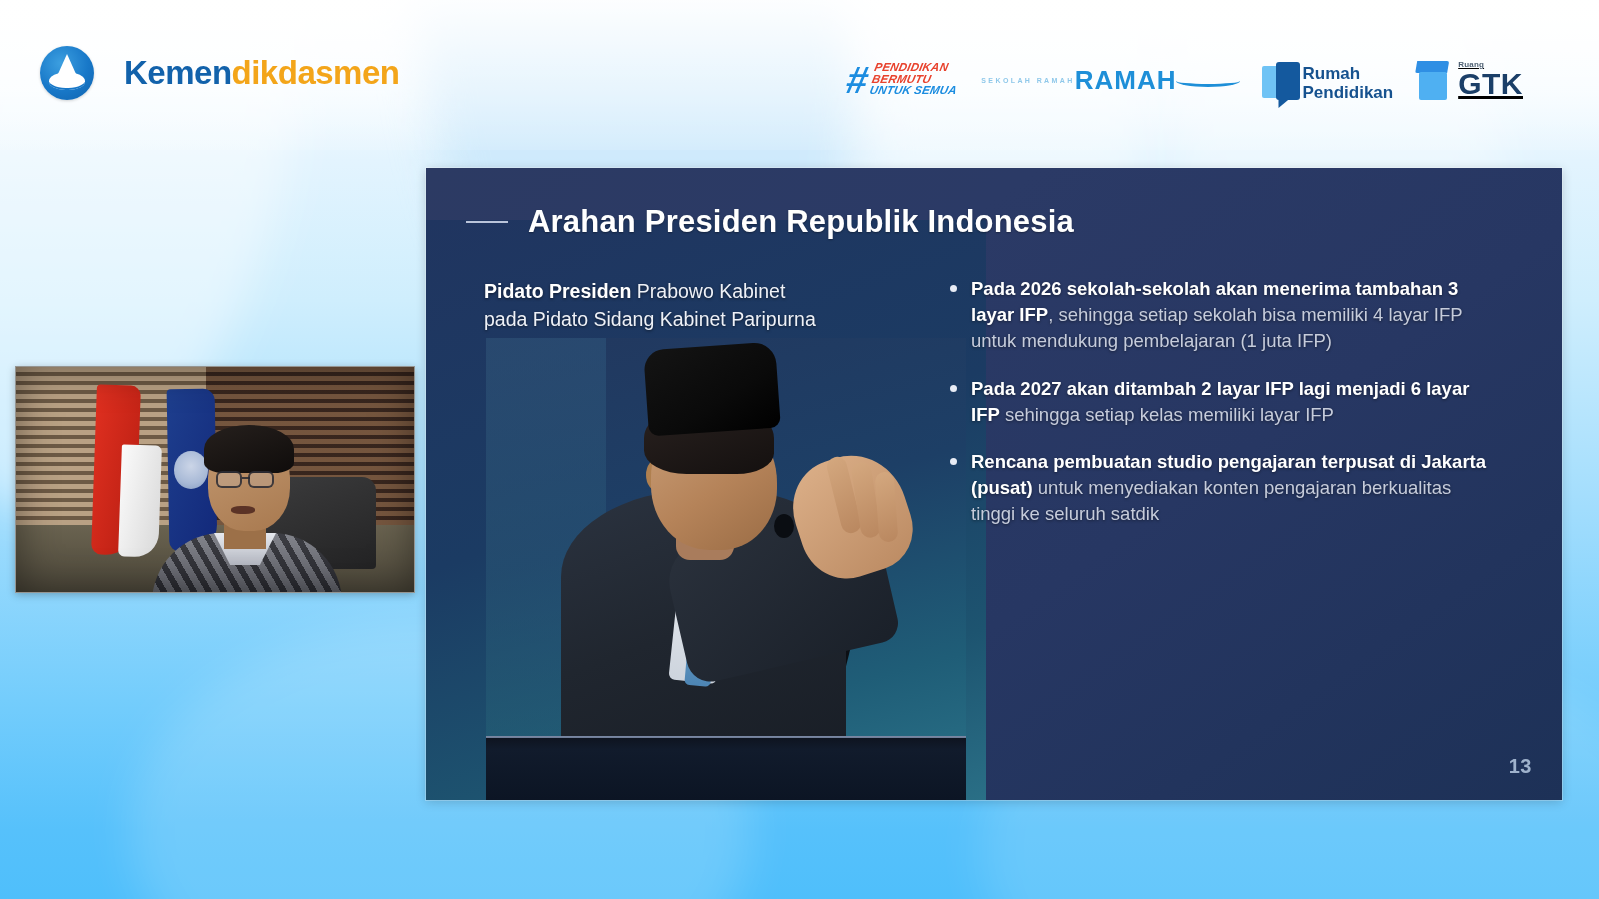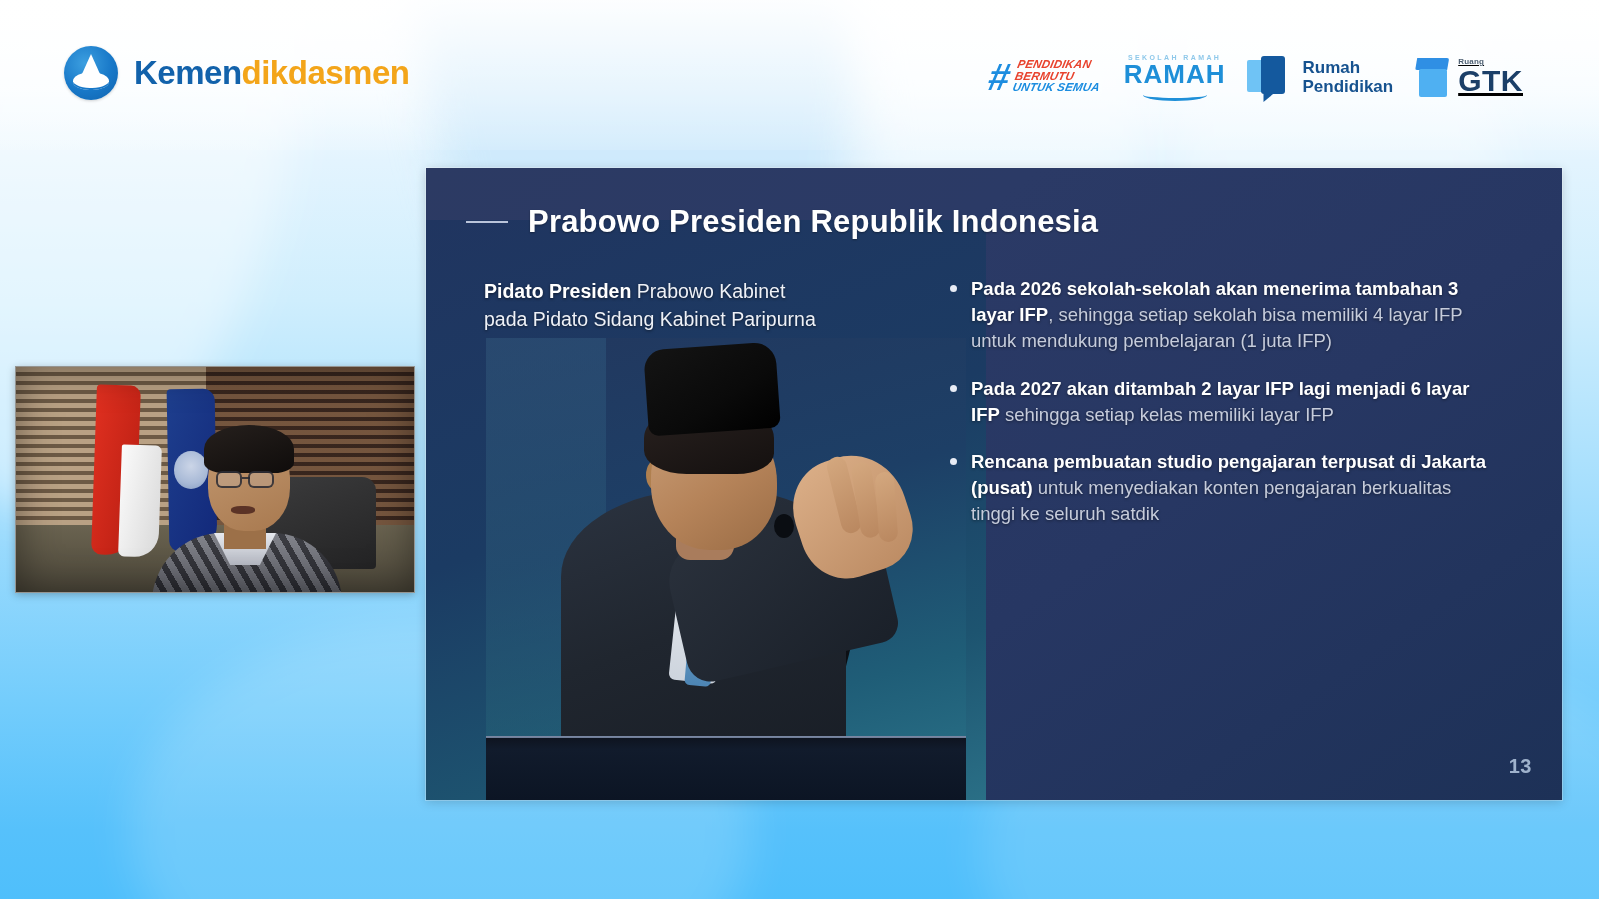--- a/index.html
+++ b/index.html
@@ -69,22 +69,22 @@
     background:linear-gradient(to bottom, rgba(255,255,255,0.92), rgba(255,255,255,0.10));
     pointer-events:none;
   }
 
   
   #header {
     position:absolute; left:0; top:0; width:1599px; height:150px;
     display:flex; align-items:center;
   }
   #brand {
-    position:absolute; left:64px; top:46px;
-    display:flex; align-items:center; gap:16px;
+    position:absolute; left:40px; top:46px;
+    display:flex; align-items:center; gap:30px;
   }
   #tutwuri-logo {
     width:54px; height:54px; border-radius:50%;
     background:radial-gradient(circle at 38% 32%, #3c9fe0 0%, #1878c8 55%, #0f62ad 100%);
     position:relative; flex:0 0 auto;
     box-shadow:0 1px 3px rgba(0,0,0,0.18);
   }
   #tutwuri-logo::before {
     content:""; position:absolute; left:50%; top:8px;
     transform:translateX(-50%);
@@ -127,34 +127,34 @@
   }
   #pbus-text span {
     font-size:11.5px; font-weight:bold; letter-spacing:0.2px;
     font-style:italic;
   }
   .pbus-l1 { color:#e8432e; }
   .pbus-l2 { color:#e8432e; }
   .pbus-l3 { color:#1c8de0; }
 
   
-  #logo-ramah { flex-direction:column; justify-content:center; gap:0; }
+  #logo-ramah { flex-direction:row; justify-content:center; gap:0; }
   #ramah-top { font-size:7px; color:#8ec8ea; letter-spacing:2.4px; font-weight:bold; }
   #ramah-word {
     font-size:26px; font-weight:bold; color:#1e8fd8;
     letter-spacing:1px; line-height:1;
   }
   #ramah-smile {
     width:64px; height:12px; margin:2px auto 0;
     border-bottom:3px solid #1e8fd8;
     border-radius:0 0 50% 50%;
   }
 
   
-  #logo-rumah { gap:15px; }
+  #logo-rumah { gap:0;margin-top:6px; }
   #rumah-mark { position:relative; width:40px; height:42px; }
   #rumah-mark .bk-light {
     position:absolute; left:0; top:4px; width:16px; height:32px;
     background:#6fc3f5; border-radius:2px 0 0 2px;
   }
   #rumah-mark .bk-dark {
     position:absolute; left:14px; top:0; width:24px; height:38px;
     background:#14599e; border-radius:3px;
   }
   #rumah-mark .bk-tail {
@@ -498,21 +498,21 @@
 
   </div>
 </div>
 
 <div id="slide">
 
   <div id="slide-photo-backdrop"></div>
 
   <div id="slide-title-row">
     <div id="title-dash"></div>
-    <div id="slide-title">Prabowo Presiden Republik Indonesia</div>
+    <div id="slide-title">Arahan Presiden Republik Indonesia</div>
   </div>
 
   <div id="speaker-note">
     <b>Pidato Presiden</b><span> Prabowo Kabinet</span><br>
     <span>pada Pidato Sidang Kabinet Paripurna</span>
   </div>
 
   <div id="photo">
     <div class="ph" id="ph-bg"></div>
     <div class="ph" id="ph-bg2"></div>

